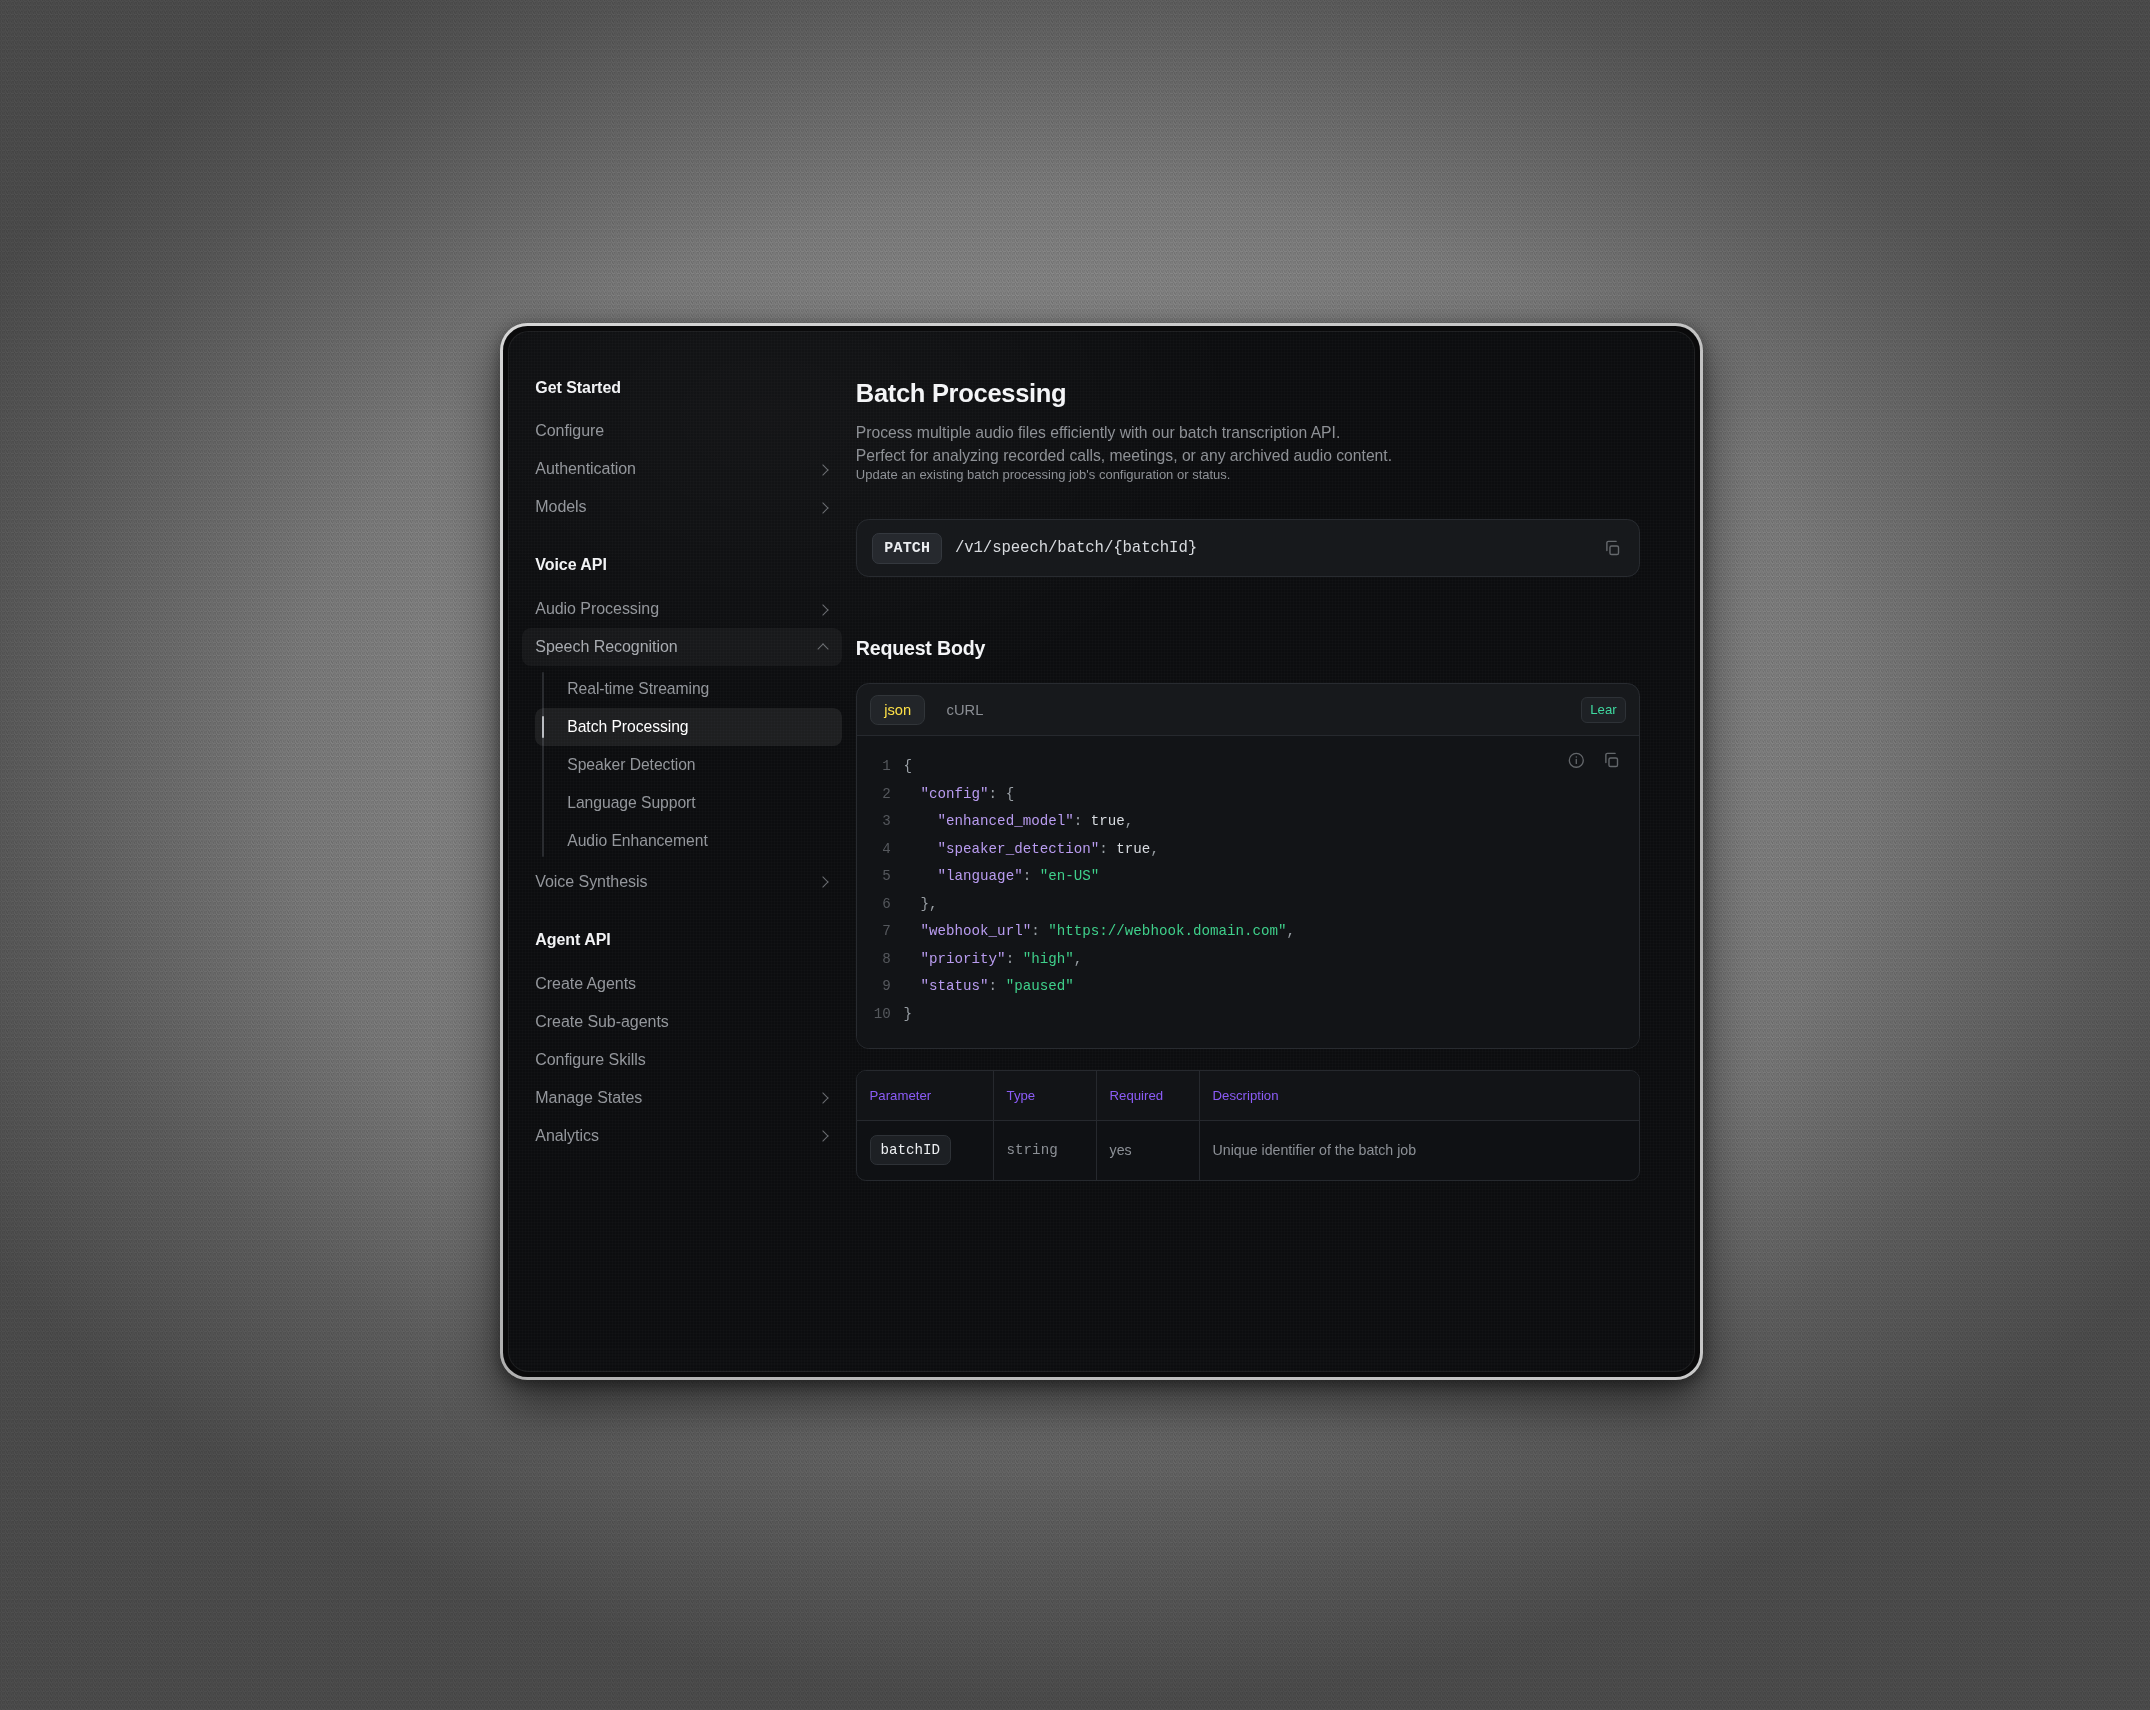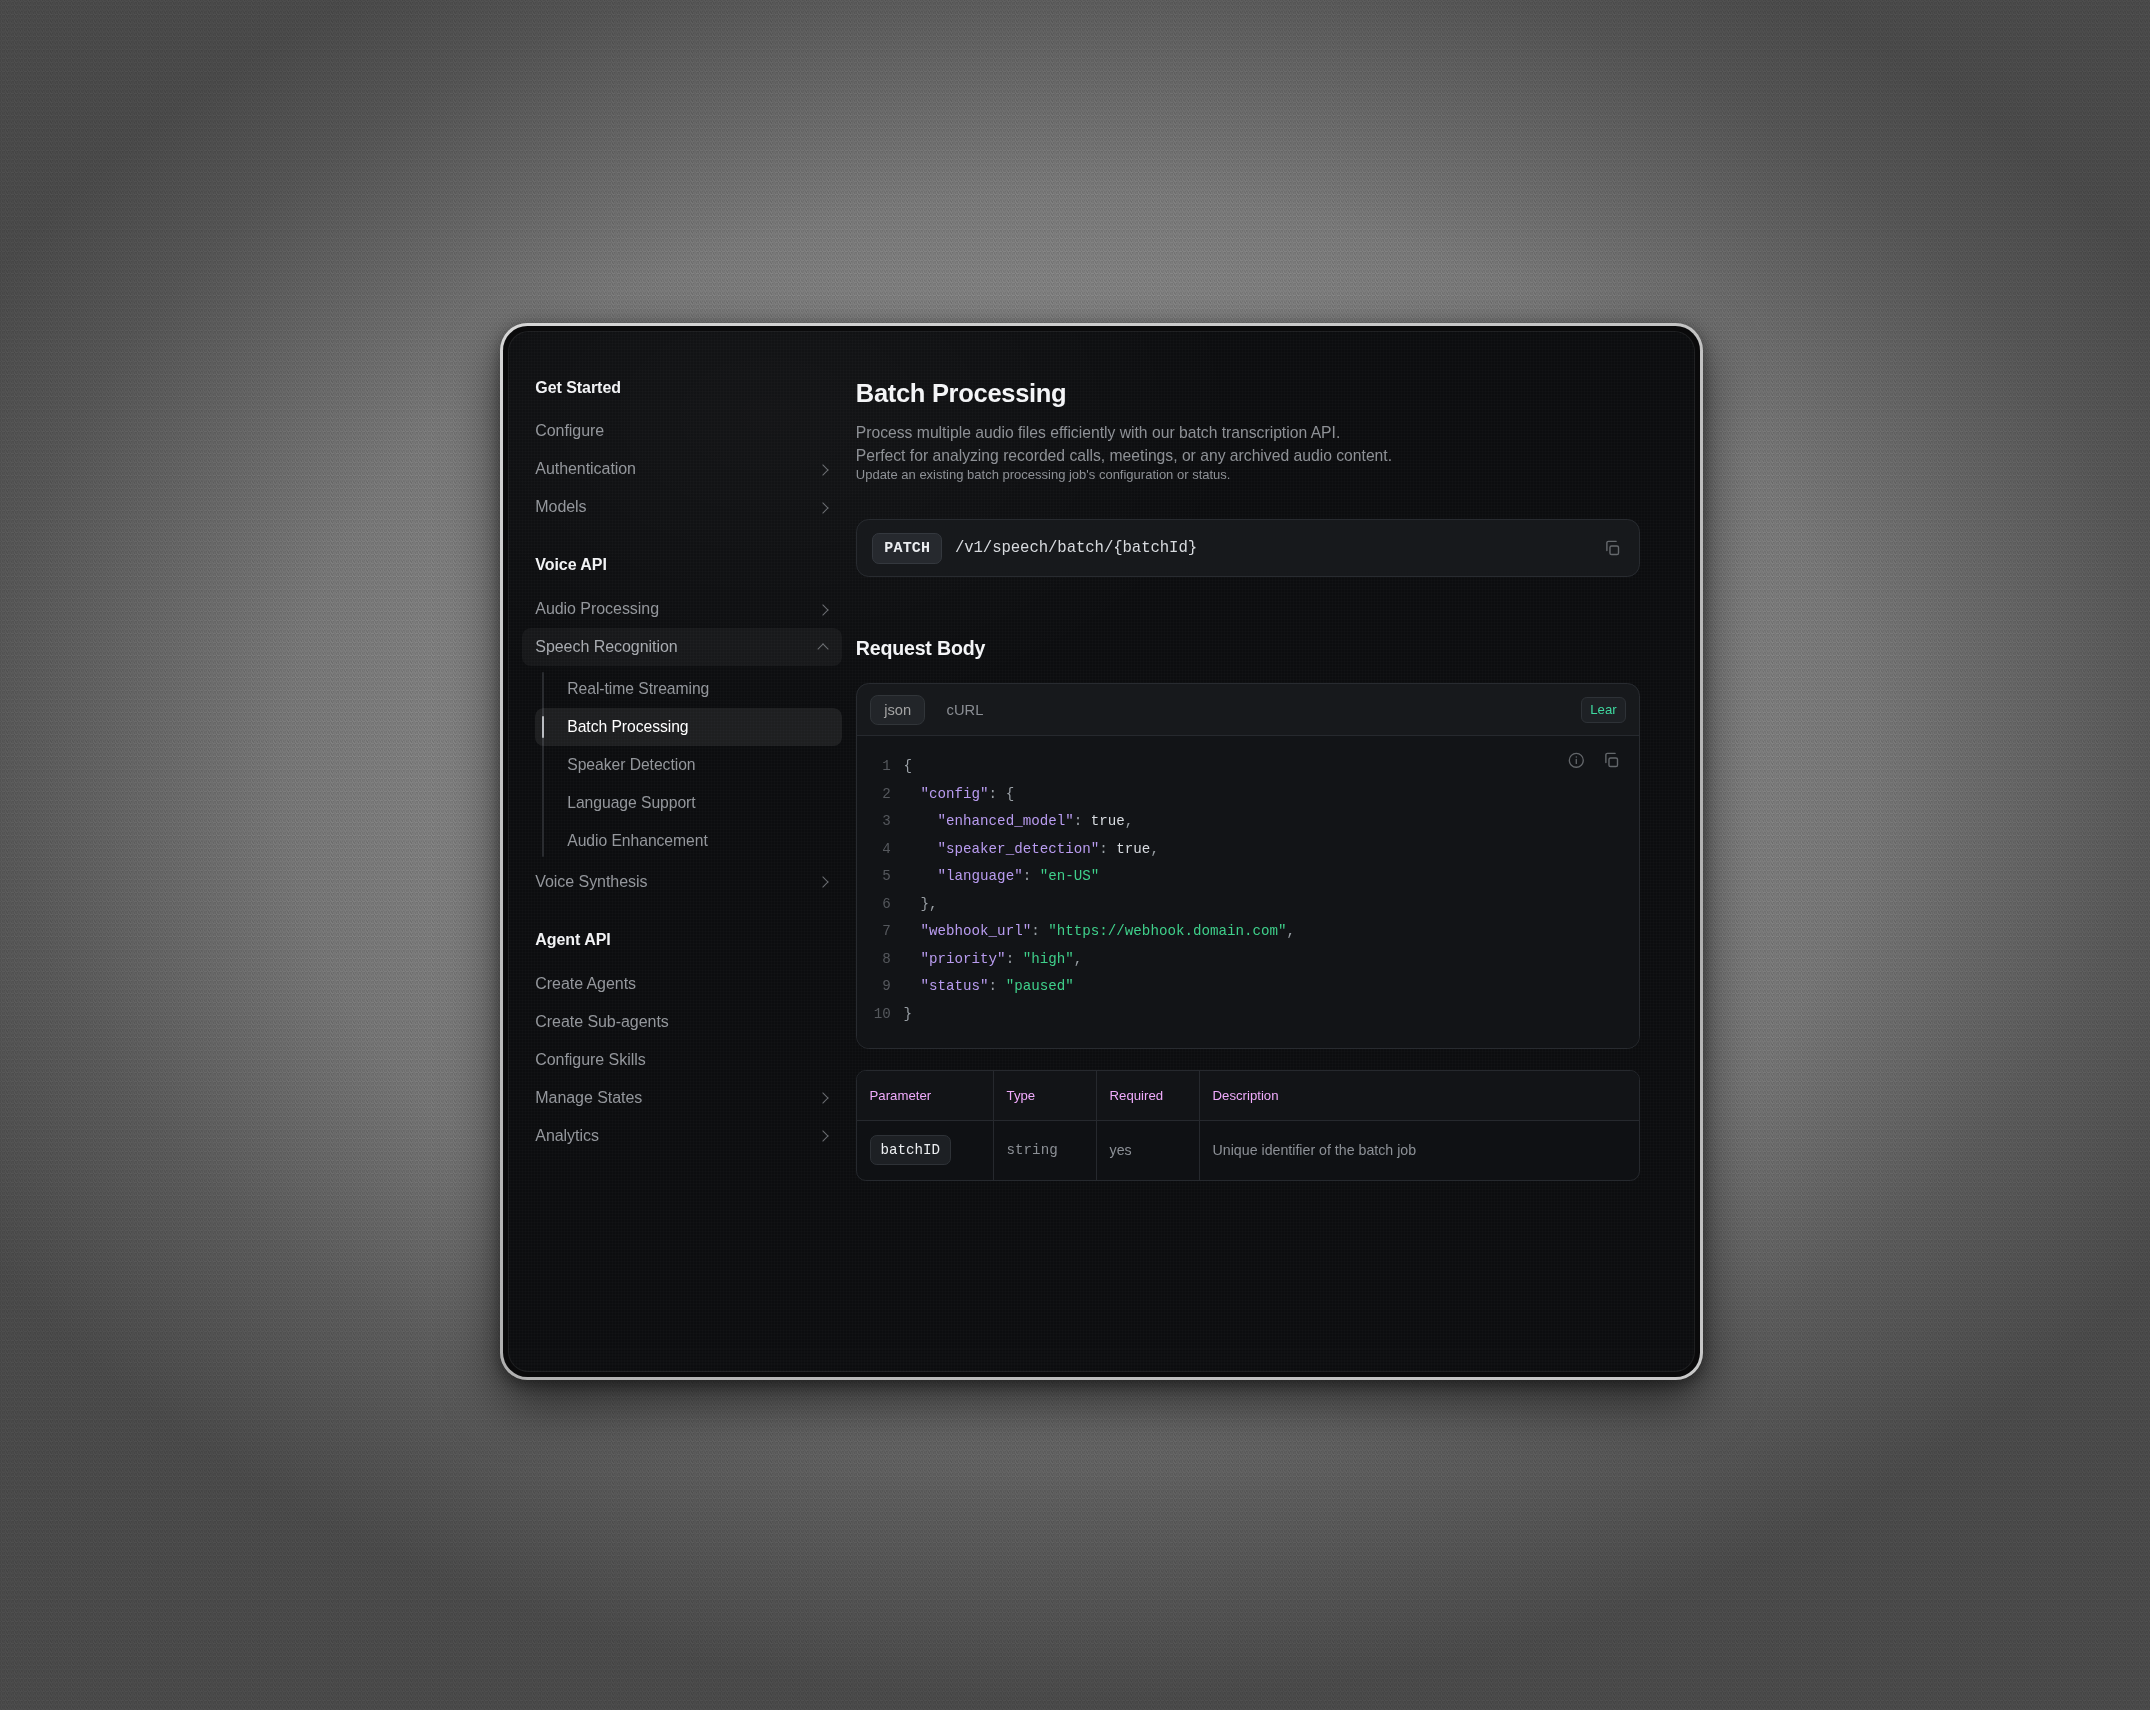--- a/index.html
+++ b/index.html
@@ -247,21 +247,21 @@
     border-bottom: 0.5px solid #26292e;
   }
   .code-tab {
     font-size: 14.7px;
     color: #8b8e94;
     padding: 5.9px 12.8px;
     border-radius: 7.9px;
     cursor: pointer;
   }
   .code-tab.active {
-    color: #a3a3a3;
+    color: #fde047;
     background: #222529;
     border: 0.5px solid #313539;
   }
   .head-spacer { flex: 1 1 auto; }
   .lang-badge {
     font-size: 13.2px;
     color: #3fd9a0;
     background: #1e2125;
     border: 0.5px solid #2e3237;
     border-radius: 5.9px;
@@ -309,21 +309,21 @@
     border-spacing: 0;
     border: 0.5px solid #26292e;
     border-radius: 9.8px;
     overflow: hidden;
     background: #0f1114;
   }
   .param-table th {
     text-align: left;
     font-size: 13.2px;
     font-weight: 400;
-    color: #f0abfc;
+    color: #8b5cf6;
     padding: 16.7px 12.8px;
     border-bottom: 0.5px solid #26292e;
     border-right: 0.5px solid #26292e;
     background: #121417;
     white-space: nowrap;
   }
   .param-table th:last-child { border-right: none; }
   .param-table td {
     font-size: 14.2px;
     color: #8c9096;

